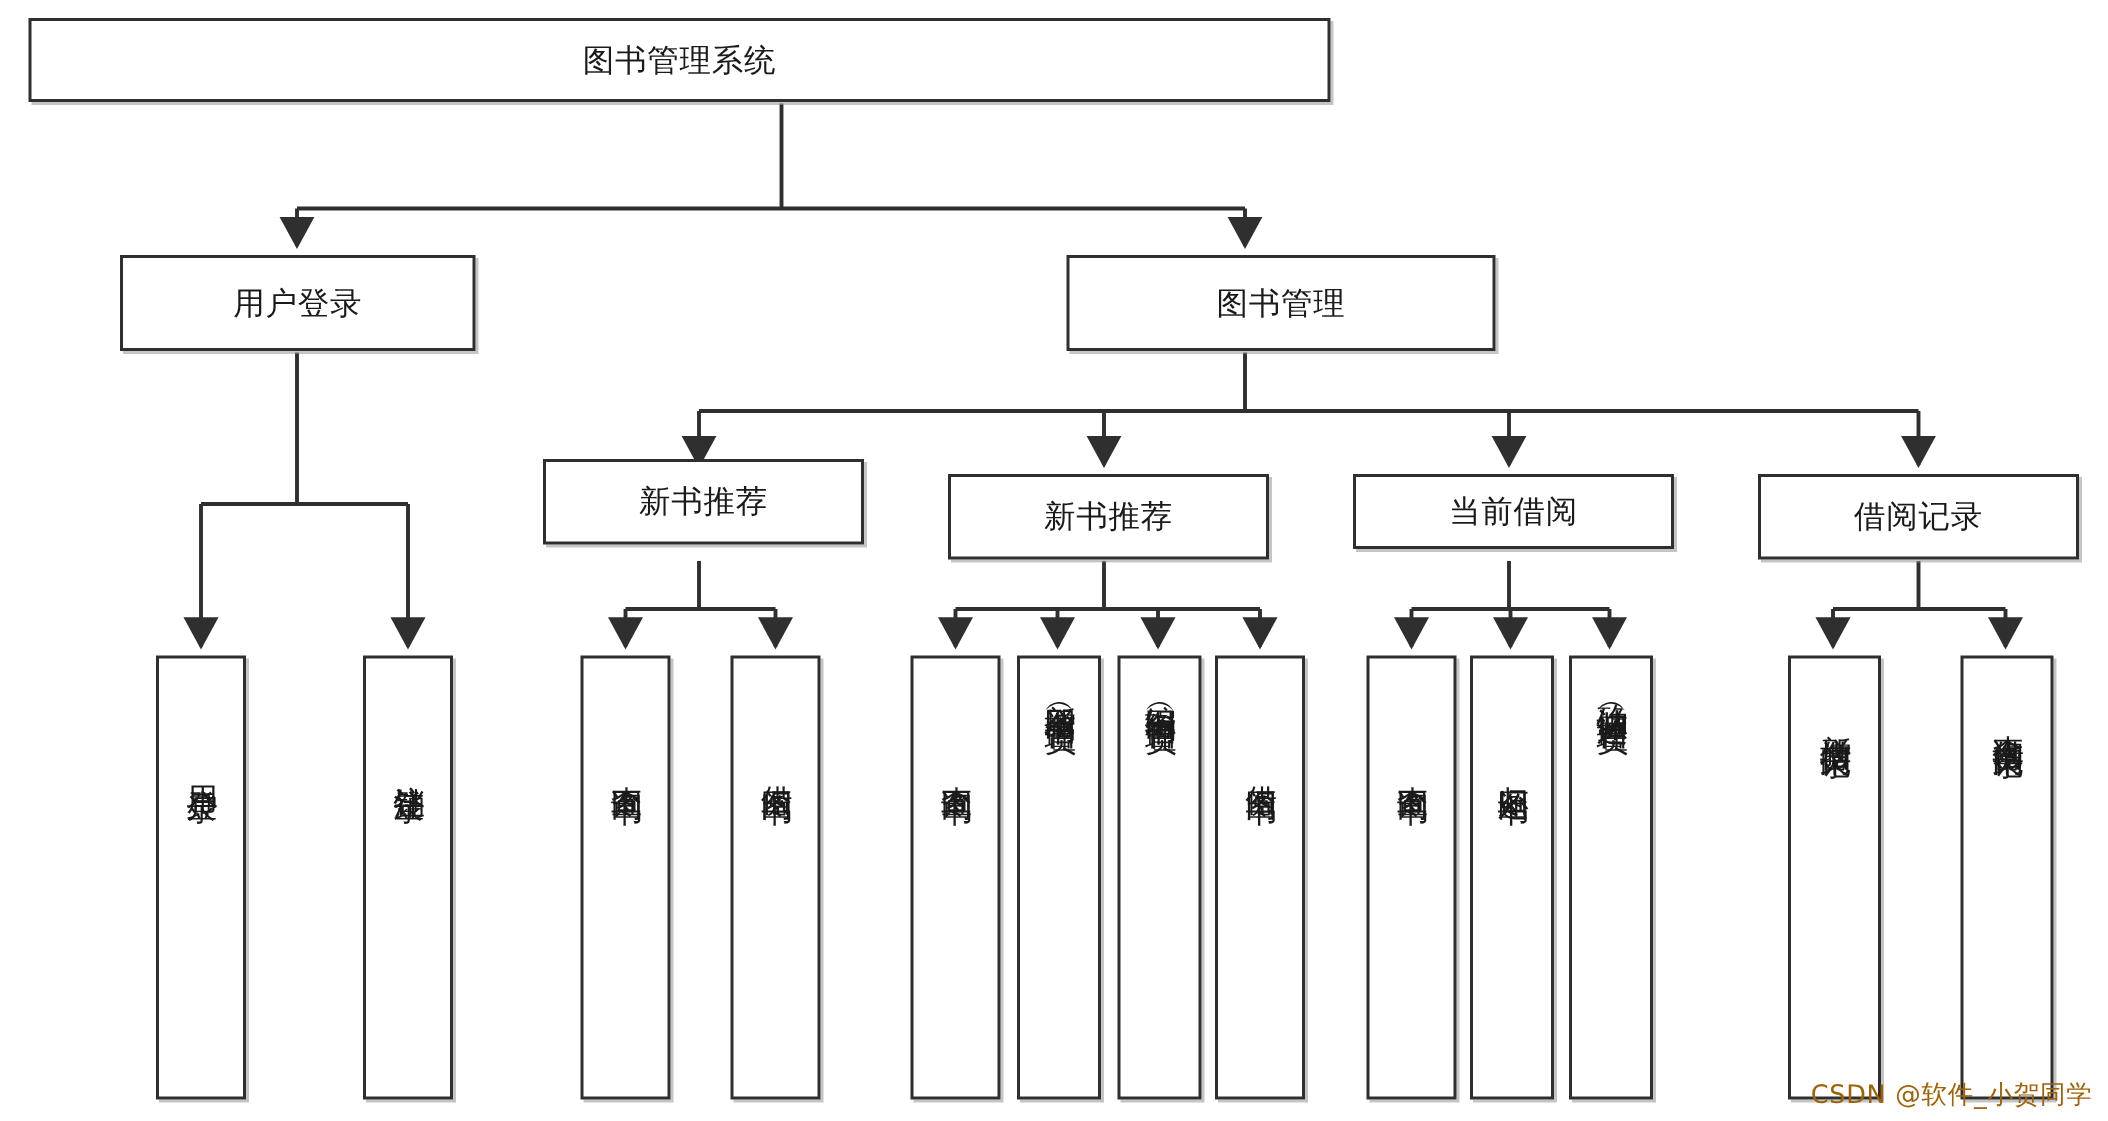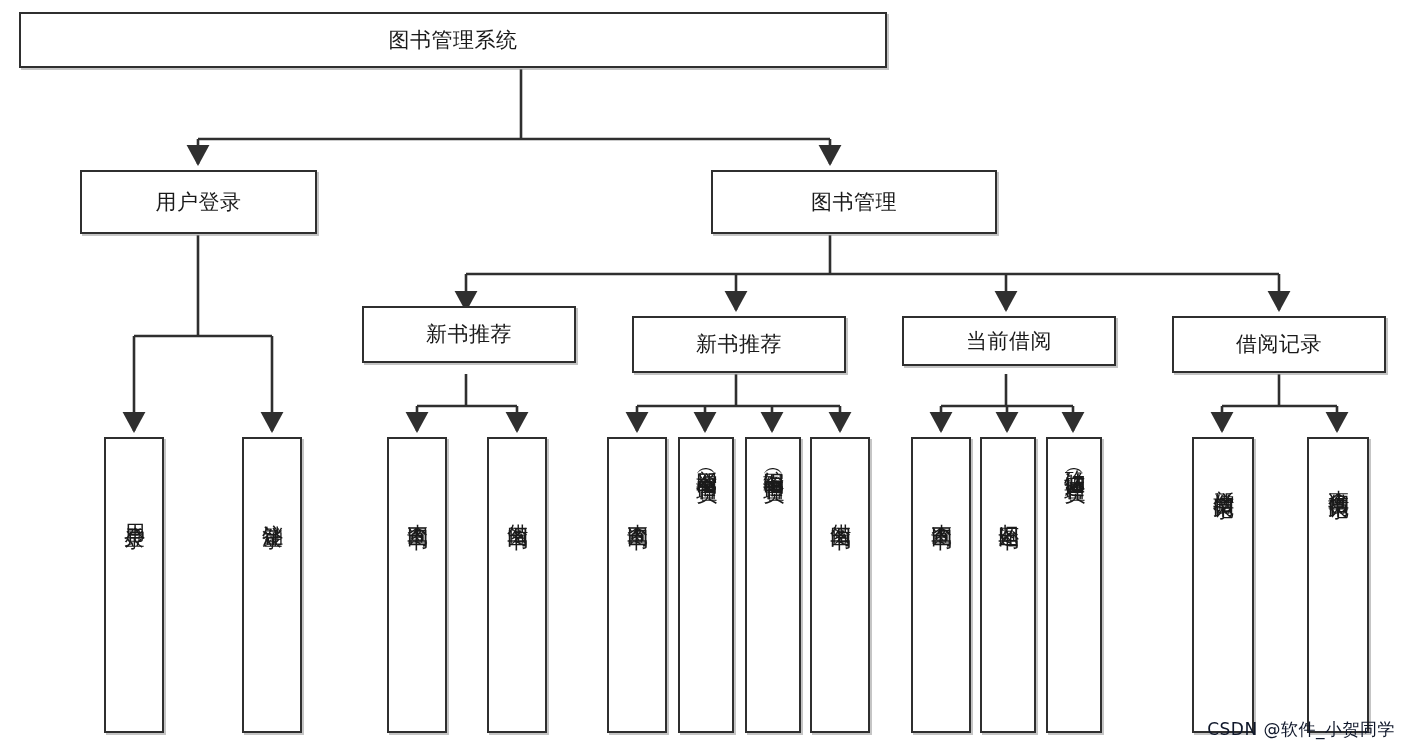--- a/index.html
+++ b/index.html
@@ -58,21 +58,21 @@
     font-size: 21px;
     line-height: 1.32;
     letter-spacing: 2px;
     white-space: nowrap;
   }
   .watermark {
     position: absolute;
     right: 10px;
     bottom: 6px;
     font-size: 17px;
-    color: #0f172a;
+    color: #a16207;
     letter-spacing: 0.5px;
     white-space: nowrap;
     pointer-events: none;
   }
 </style>
 </head>
 <body>
 
 <div id="canvas">
 

